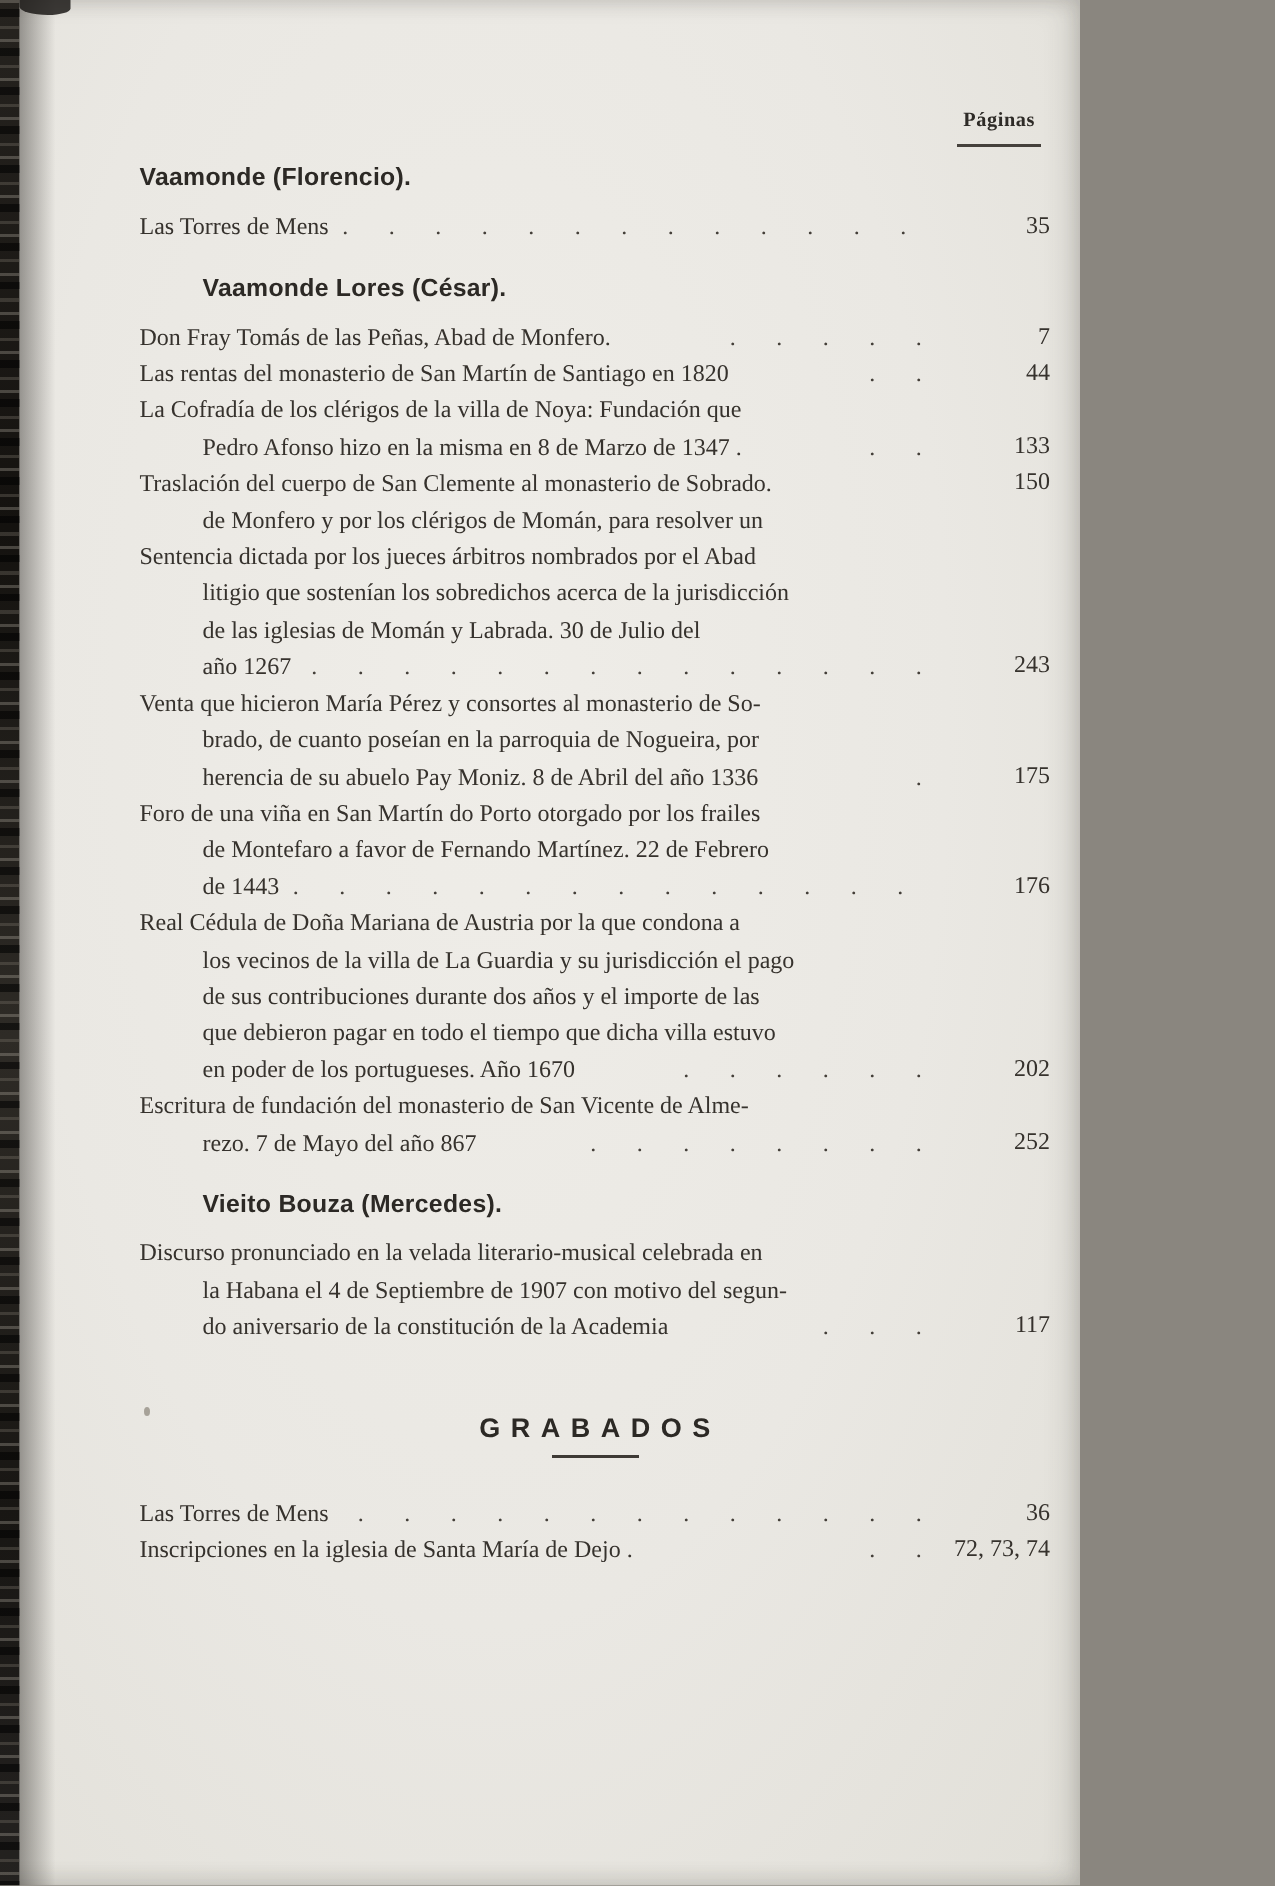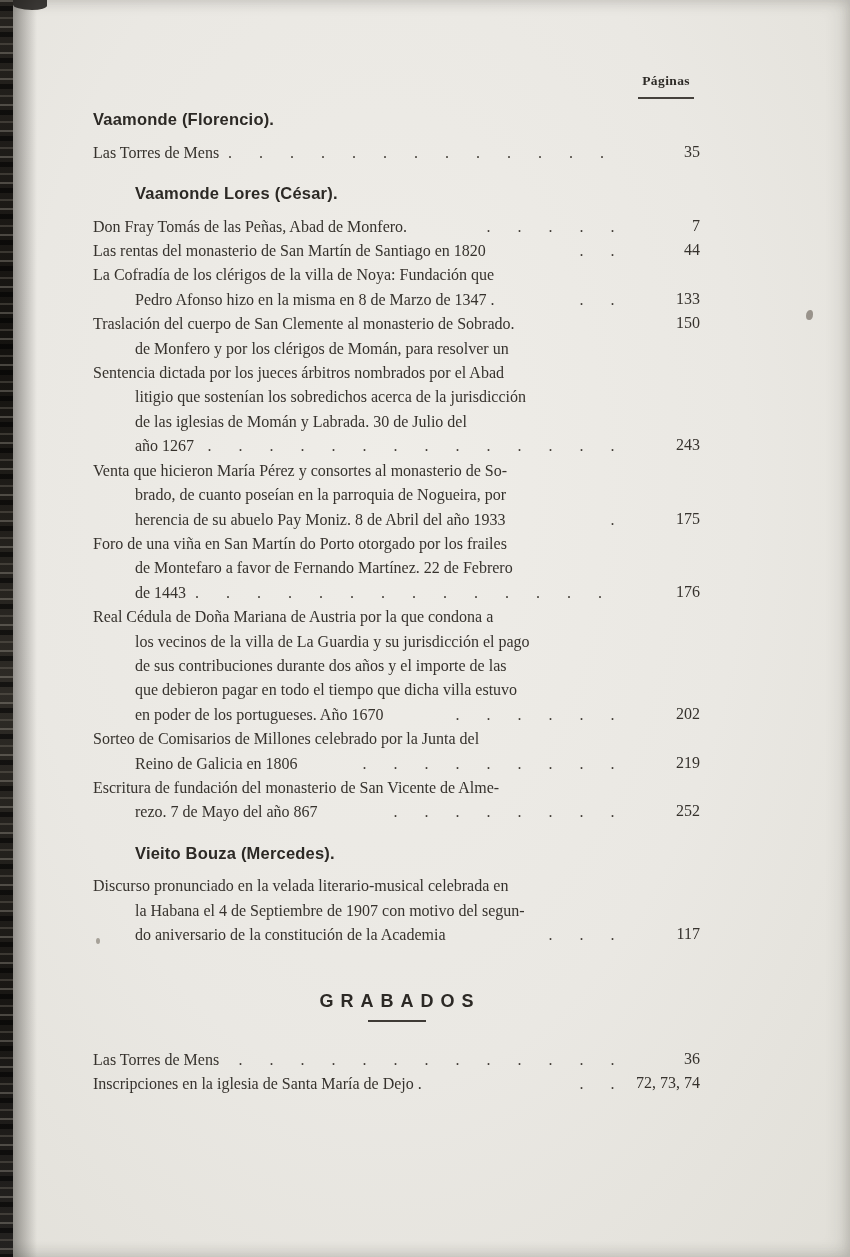--- a/index.html
+++ b/index.html
@@ -3,21 +3,21 @@
 <meta charset="utf-8">
 <style>
   html, body { margin: 0; padding: 0; }
   body {
     width: 850px; height: 1257px;
     background: #8a867f;
     font-family: "Liberation Serif", "DejaVu Serif", serif;
   }
   .page {
     position: relative;
-    width: 850px; height: 1257px;
+    width: 720px; height: 1257px;
     overflow: hidden;
     background: radial-gradient(ellipse at 45% 38%, #efede8 0%, #eae8e3 55%, #e1dfd8 100%);
     color: var(--ink, #36322d);
     box-shadow: inset -8px 0 18px rgba(60,55,48,0.14), inset 0 -5px 12px rgba(60,55,48,0.10), inset 0 4px 10px rgba(60,55,48,0.08);
   }
   
   .binding {
     position: absolute; left: 0; top: 0; bottom: 0; width: 13px;
     background-image:
       repeating-linear-gradient(to bottom,
@@ -153,21 +153,21 @@
           <div class="line cont last">
             <span class="line-text">año 1267</span>
             <span class="dots">. . . . . . . . . . . . . .</span>
           </div>
           <span class="pageno">243</span>
         </div>
         <div class="entry">
           <div class="line"><span class="line-text">Venta que hicieron María Pérez y consortes al monasterio de So-</span></div>
           <div class="line cont"><span class="line-text">brado, de cuanto poseían en la parroquia de Nogueira, por</span></div>
           <div class="line cont last">
-            <span class="line-text">herencia de su abuelo Pay Moniz. 8 de Abril del año 1933</span>
+            <span class="line-text">herencia de su abuelo Pay Moniz. 8 de Abril del año 1336</span>
             <span class="dots">.</span>
           </div>
           <span class="pageno">175</span>
         </div>
         <div class="entry">
           <div class="line"><span class="line-text">Foro de una viña en San Martín do Porto otorgado por los frailes</span></div>
           <div class="line cont"><span class="line-text">de Montefaro a favor de Fernando Martínez. 22 de Febrero</span></div>
           <div class="line cont last">
             <span class="line-text">de 1443</span>
             <span class="dots">. . . . . . . . . . . . . . .</span>
@@ -177,28 +177,20 @@
         <div class="entry">
           <div class="line"><span class="line-text">Real Cédula de Doña Mariana de Austria por la que condona a</span></div>
           <div class="line cont"><span class="line-text">los vecinos de la villa de La Guardia y su jurisdicción el pago</span></div>
           <div class="line cont"><span class="line-text">de sus contribuciones durante dos años y el importe de las</span></div>
           <div class="line cont"><span class="line-text">que debieron pagar en todo el tiempo que dicha villa estuvo</span></div>
           <div class="line cont last">
             <span class="line-text">en poder de los portugueses. Año 1670</span>
             <span class="dots">. . . . . .</span>
           </div>
           <span class="pageno">202</span>
-        </div>
-        <div class="entry">
-          <div class="line"><span class="line-text">Sorteo de Comisarios de Millones celebrado por la Junta del</span></div>
-          <div class="line cont last">
-            <span class="line-text">Reino de Galicia en 1806</span>
-            <span class="dots">. . . . . . . . .</span>
-          </div>
-          <span class="pageno">219</span>
         </div>
         <div class="entry">
           <div class="line"><span class="line-text">Escritura de fundación del monasterio de San Vicente de Alme-</span></div>
           <div class="line cont last">
             <span class="line-text">rezo. 7 de Mayo del año 867</span>
             <span class="dots">. . . . . . . .</span>
           </div>
           <span class="pageno">252</span>
         </div>
         <div class="section-heading indented">Vieito Bouza (Mercedes).</div>

